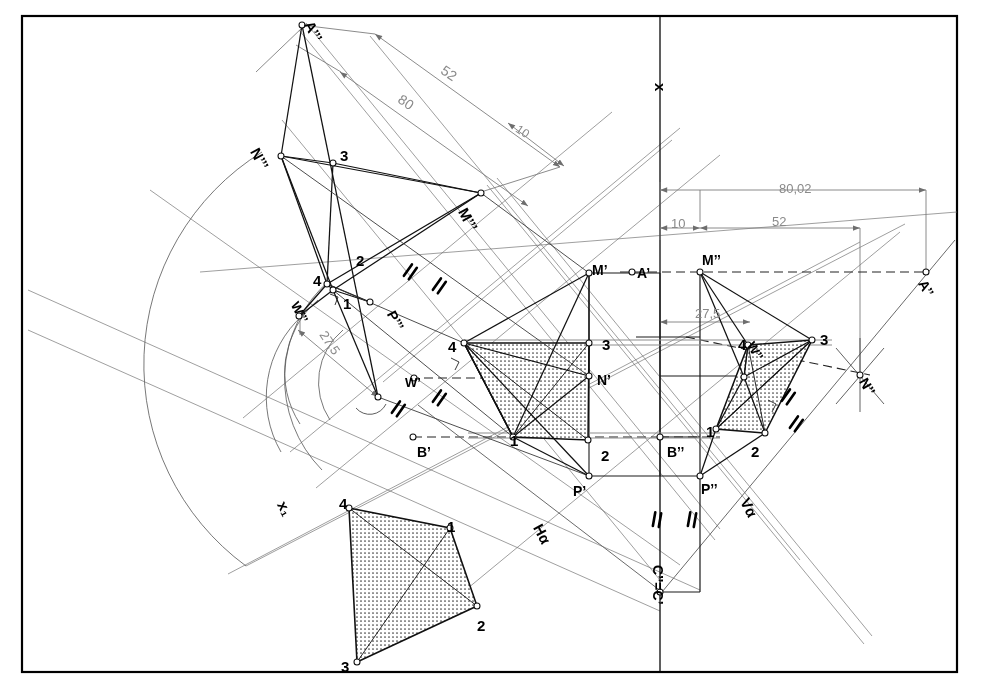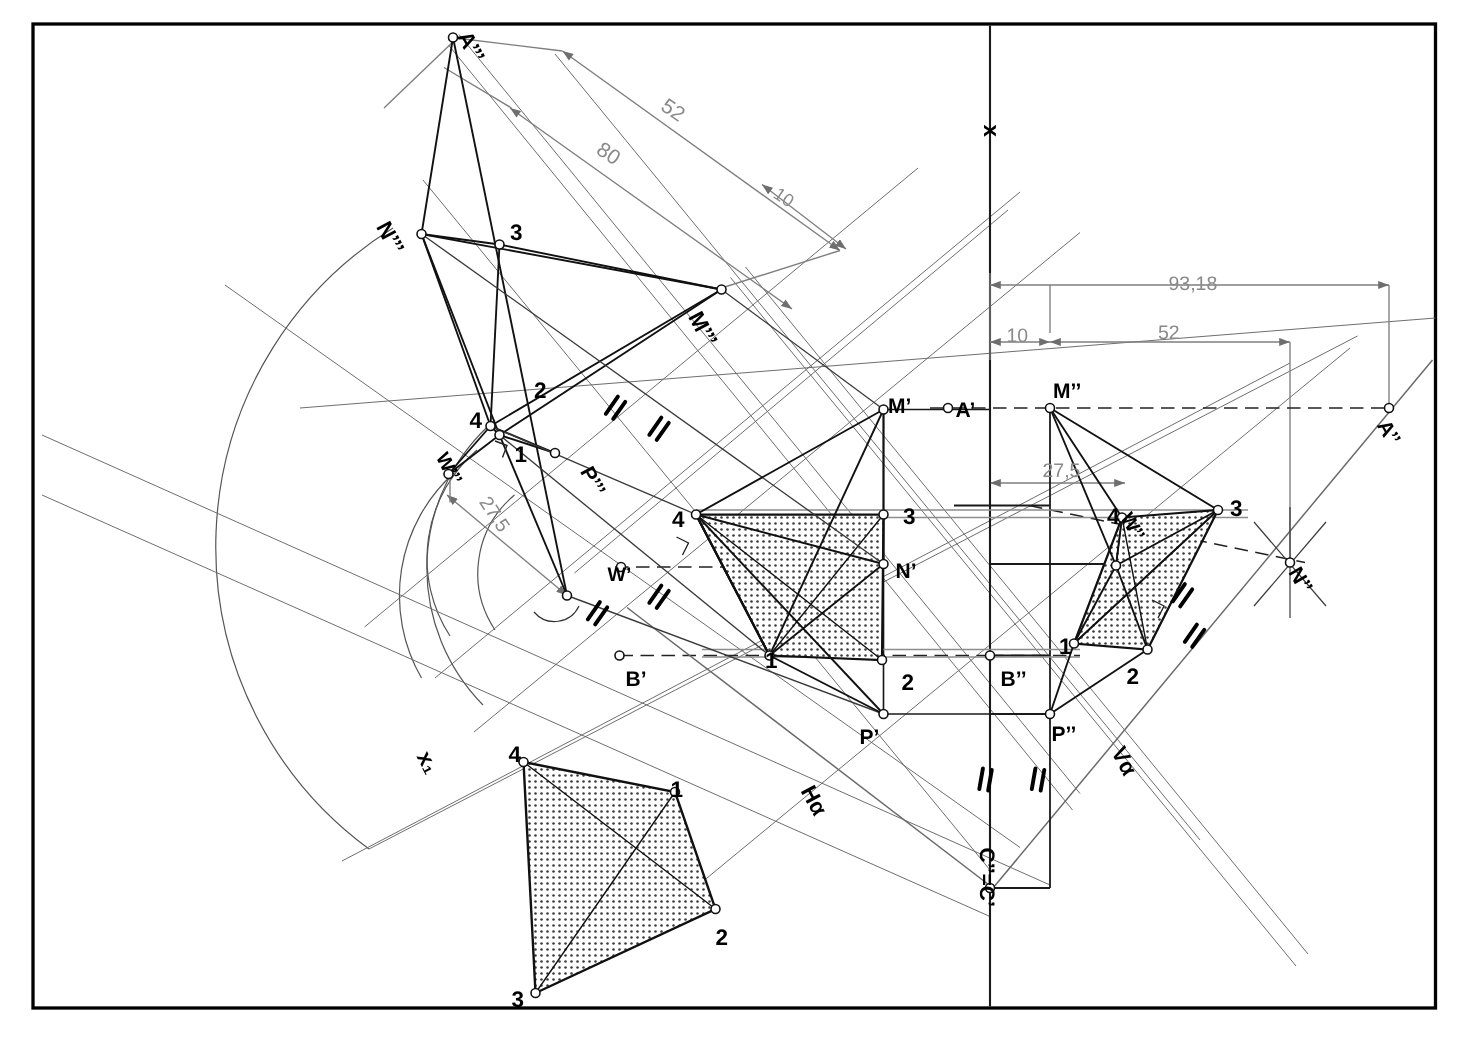--- a/index.html
+++ b/index.html
@@ -281,21 +281,21 @@
     <circle cx="477" cy="606" r="3"></circle>
     <circle cx="357" cy="662" r="3"></circle>
   </g>
 </svg>
 
 <div id="dim-layer">
       <span class="dim" style="left: 447px; top: 62px; font-size: 14px; transform: rotate(34deg);">52</span>
       <span class="dim" style="left: 404px; top: 91px; font-size: 14px; transform: rotate(34deg);">80</span>
       <span class="dim" style="left: 521px; top: 122px; font-size: 12px; transform: rotate(34deg);">10</span>
       <span class="dim" style="left: 329px; top: 328px; font-size: 13px; transform: rotate(56deg);">27,5</span>
-      <span class="dim" style="left: 779px; top: 181px; font-size: 13px; transform: rotate(0deg);">93,18</span>
+      <span class="dim" style="left: 779px; top: 181px; font-size: 13px; transform: rotate(0deg);">80,02</span>
       <span class="dim" style="left: 671px; top: 216px; font-size: 13px; transform: rotate(0deg);">10</span>
       <span class="dim" style="left: 772px; top: 214px; font-size: 13px; transform: rotate(0deg);">52</span>
       <span class="dim" style="left: 695px; top: 306px; font-size: 13px; transform: rotate(0deg);">27,5</span>
     </div>
 <div id="lbl-layer">
       <span class="lbl" style="left: 316px; top: 18px; font-size: 15px; transform: rotate(62deg);">A’’’</span>
       <span class="lbl" style="left: 262px; top: 145px; font-size: 15px; transform: rotate(62deg);">N’’’</span>
       <span class="lbl" style="left: 470px; top: 205px; font-size: 15px; transform: rotate(62deg);">M’’’</span>
       <span class="lbl" style="left: 398px; top: 308px; font-size: 14px; transform: rotate(62deg);">P’’’</span>
       <span class="lbl" style="left: 301px; top: 299px; font-size: 13px; transform: rotate(62deg);">W’’’</span>

